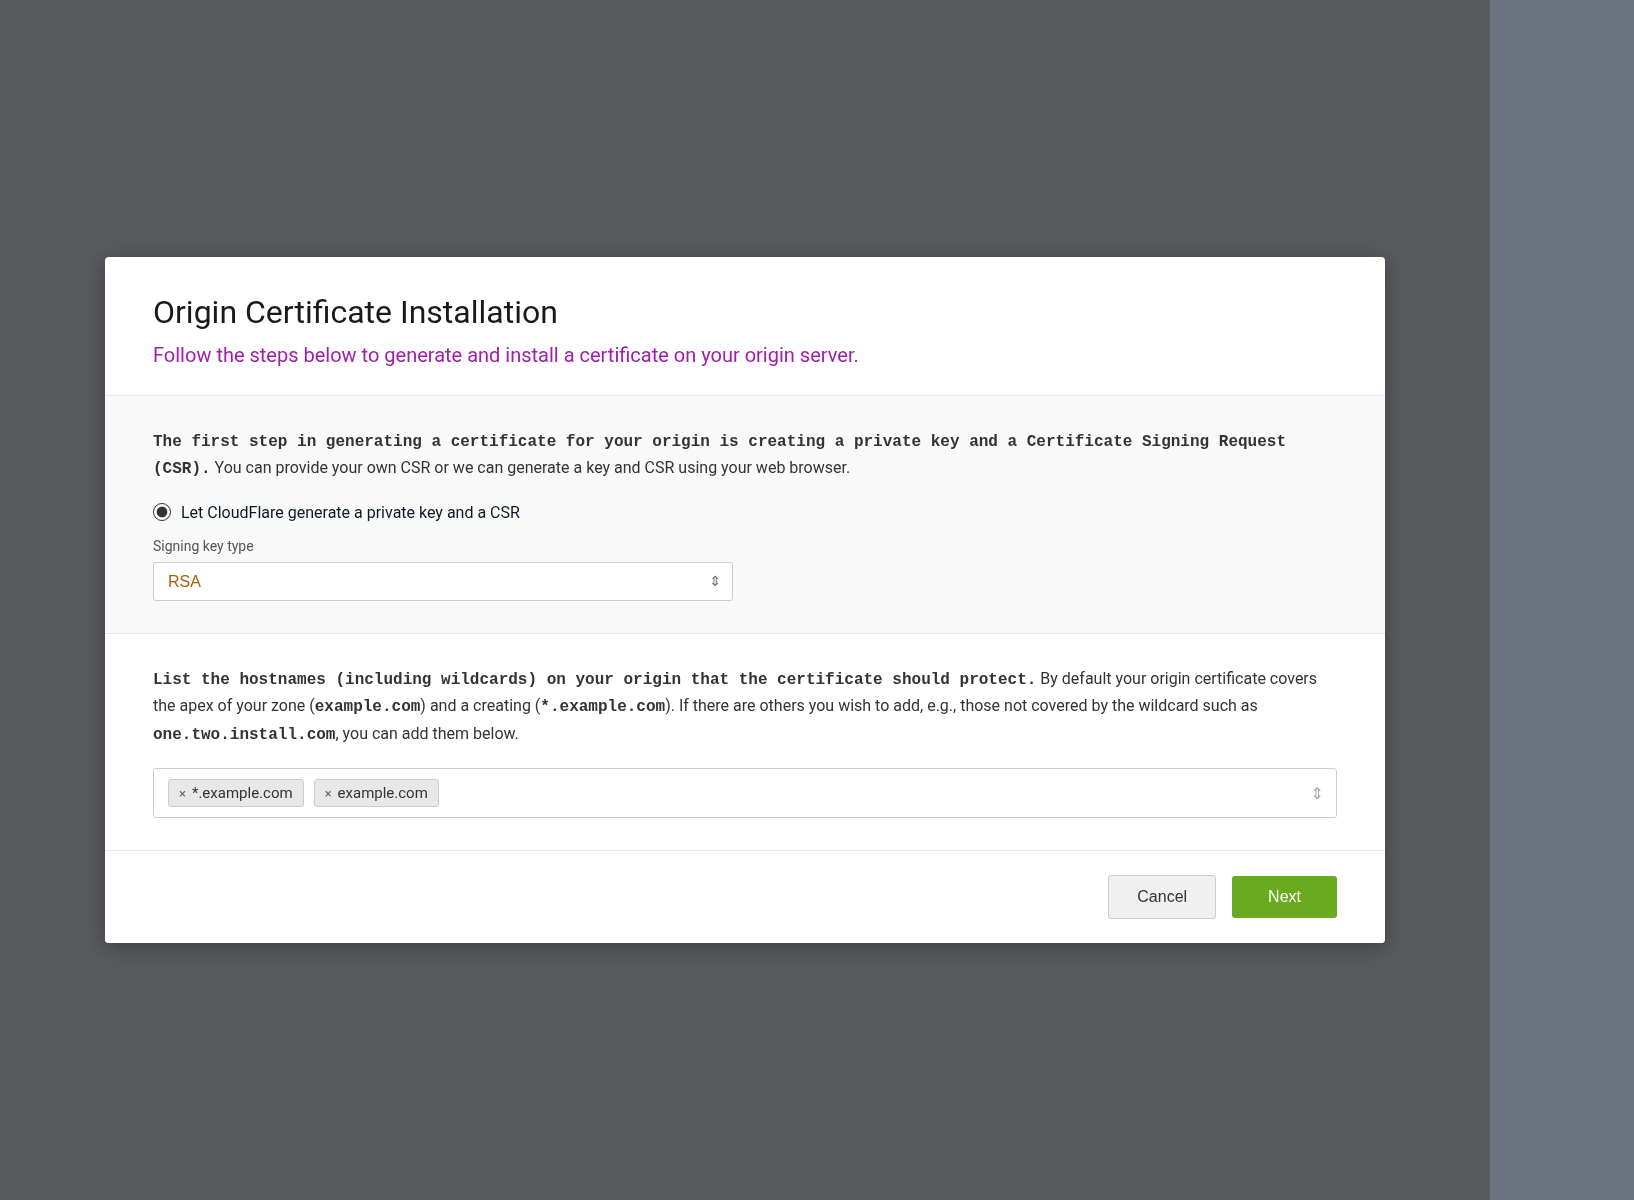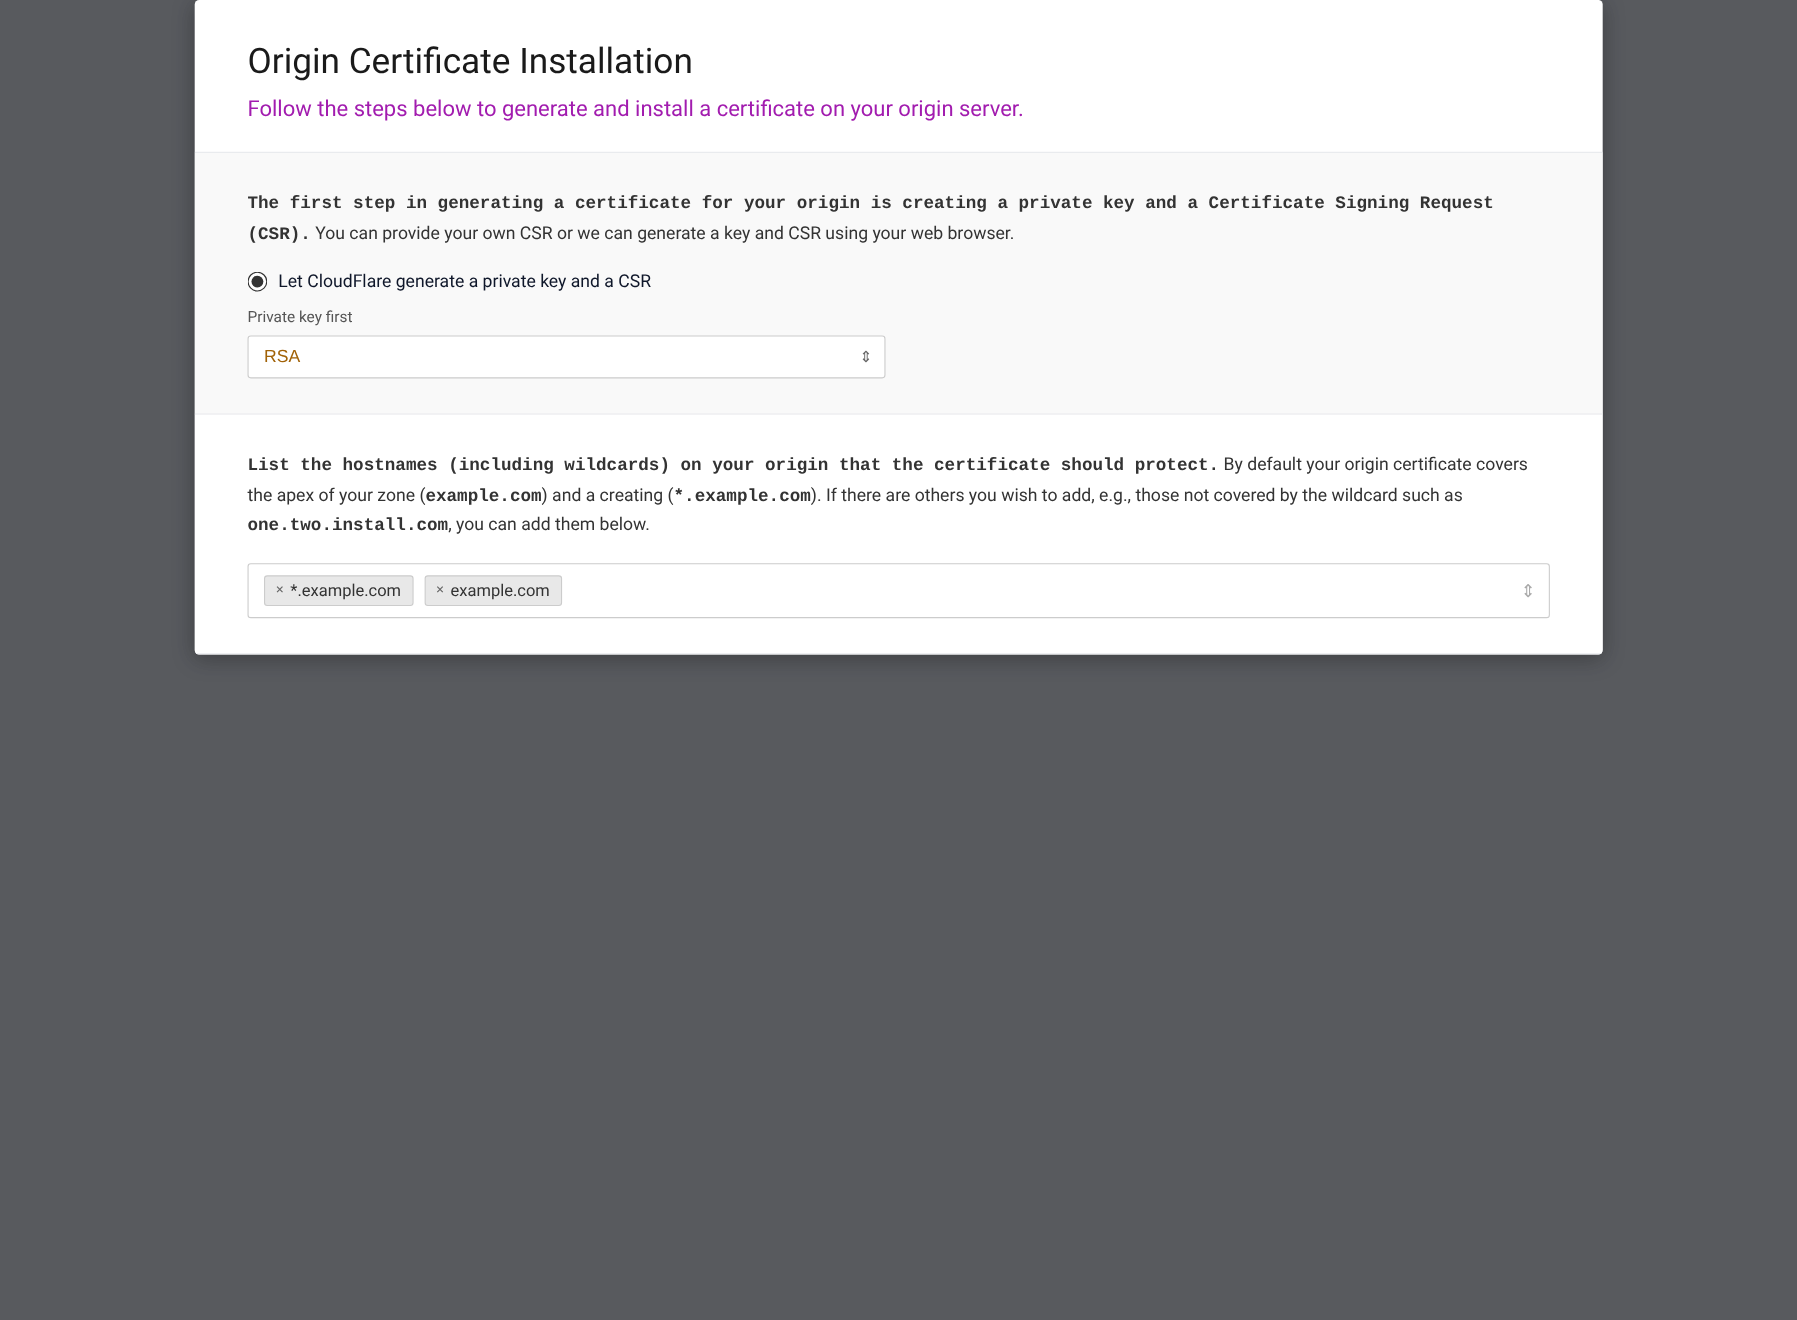--- a/index.html
+++ b/index.html
@@ -16,26 +16,26 @@
       align-items: center;
       min-height: 100vh;
       width: 1634px;
       min-height: 1200px;
     }
 
     .modal-overlay {
       position: fixed;
       top: 0;
       left: 0;
-      width: 1634px;
+      width: 1490px;
       height: 1200px;
       background: rgba(80, 80, 80, 0.7);
       display: flex;
       justify-content: center;
-      align-items: flex-start;
+      align-items: center;
     }
 
     .modal {
       background: #ffffff;
       border-radius: 4px;
       width: 1280px;
       max-width: 1280px;
       box-shadow: 0 4px 20px rgba(0,0,0,0.3);
       overflow: hidden;
     }
@@ -222,21 +222,21 @@
       <p class="section-text">
         <strong>The first step in generating a certificate for your origin is creating a private key and a Certificate Signing Request (CSR).</strong>
         <span> You can provide your own CSR or we can generate a key and CSR using your web browser.</span>
       </p>
 
       <label class="radio-option">
         <input type="radio" name="csr-option" checked="" style="">
         <span class="radio-label">Let CloudFlare generate a private key and a CSR</span>
       </label>
 
-      <p class="field-label">Private key first</p>
+      <p class="field-label">Signing key type</p>
 
       <div class="select-wrapper">
         <select class="select-input">
           <option value="RSA" selected="">RSA</option>
           <option value="ECDSA">ECDSA</option>
         </select>
         <span class="select-arrow">⇕</span>
       </div>
 
     </div>
@@ -253,15 +253,19 @@
           <span>*.example.com</span>
         </span>
         <span class="tag">
           <span class="tag-remove">×</span>
           <span>example.com</span>
         </span>
         <span class="tags-spinner">⇕</span>
       </div>
     </div>
 
+    <div class="modal-footer">
+      <button class="btn-cancel">Cancel</button>
+      <button class="btn-next">Next</button>
+    </div>
 
   </div>
 </div>
 
 </body></html>

